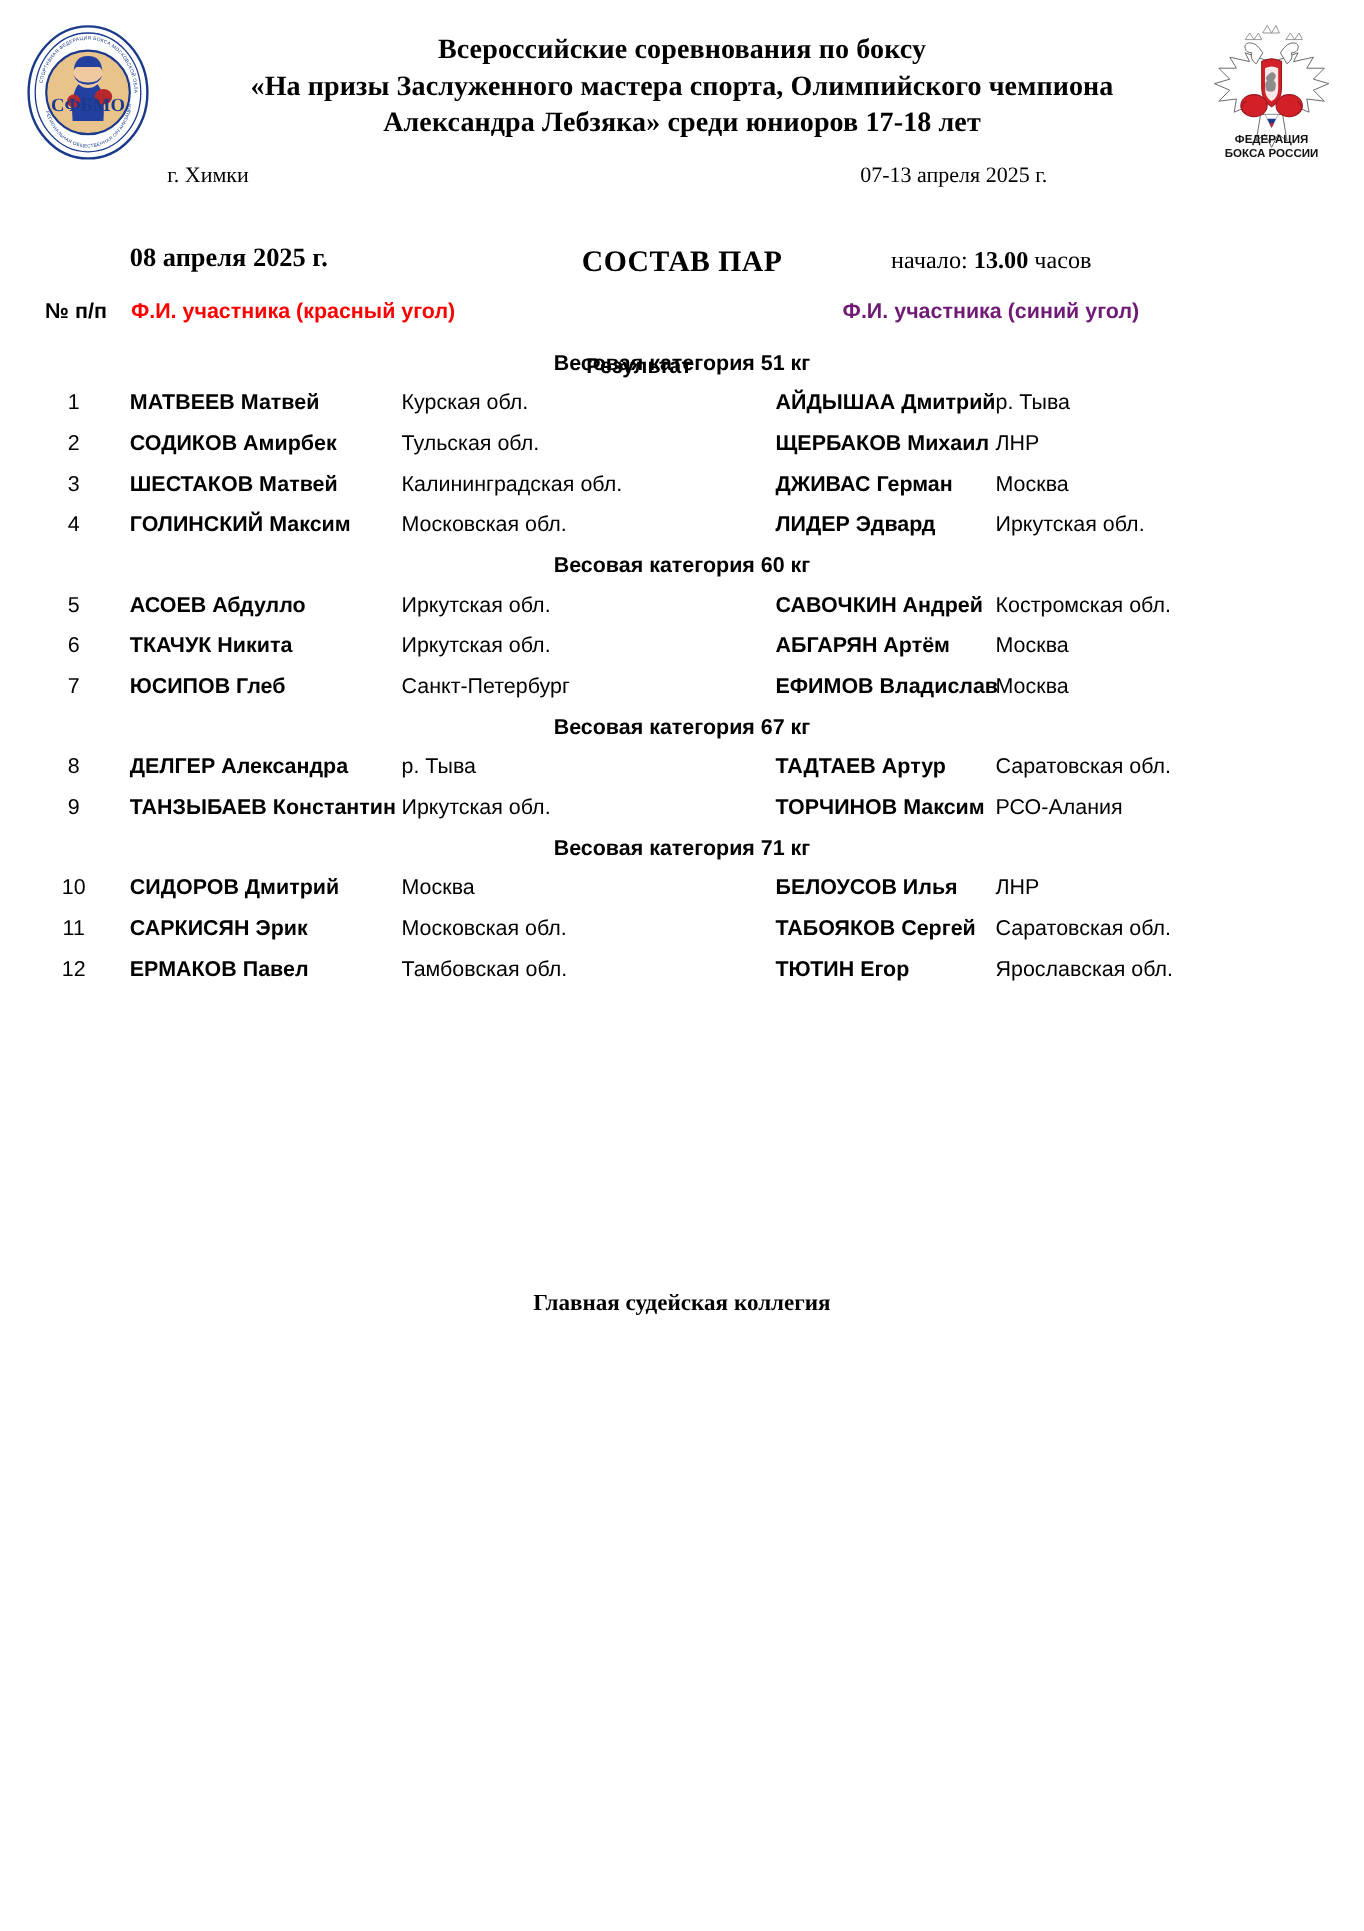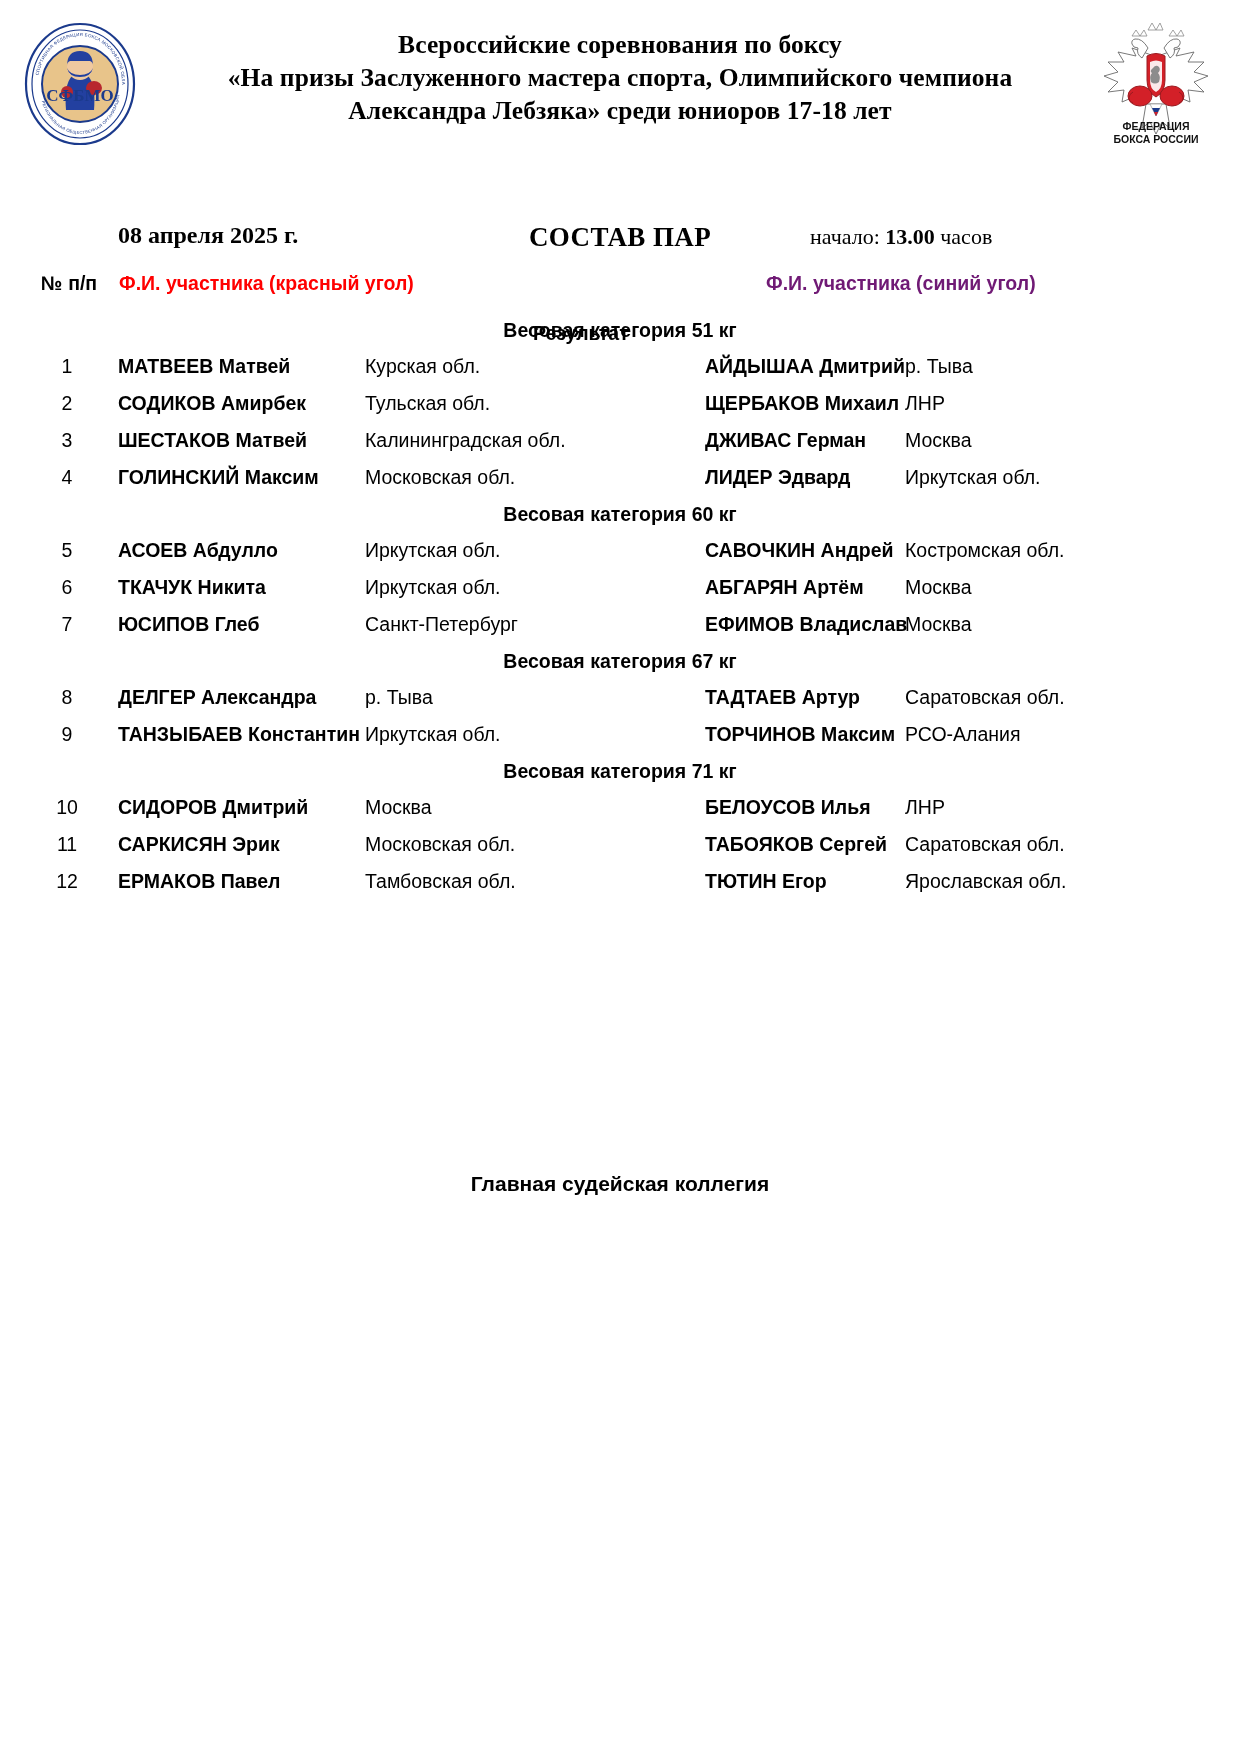--- a/index.html
+++ b/index.html
@@ -156,21 +156,21 @@
   .c-bname  { position: absolute; left: 705px; font-weight: bold; white-space: nowrap; }
   .c-breg   { position: absolute; left: 905px; white-space: nowrap; }
 
   
   .footer {
     position: absolute;
     left: 0;
     top: 1172px;
     width: 1240px;
     text-align: center;
-    font-family: Liberation Sans, sans-serif;
+    font-family: Liberation Serif, serif;
     font-weight: bold;
     font-size: 21px;
   }
 </style>
 <style>.ch-red{color:#ff0000;}.ch-blue{color:#701a75;}body{background:#ffffff;color:#000000;}</style></head>
 <body>
 
 <div class="page">
 
   <div class="header">
@@ -242,20 +242,24 @@
       </svg>
     </div>
 
     <div class="title-block">
       <span class="title-line">Всероссийские соревнования по боксу</span>
       <span class="title-line">«На призы Заслуженного мастера спорта, Олимпийского чемпиона</span>
       <span class="title-line">Александра Лебзяка» среди юниоров 17-18 лет</span>
     </div>
   </div>
 
+  <div class="subheader">
+    <span class="city">г. Химки</span>
+    <span class="dates">07-13 апреля 2025 г.</span>
+  </div>
 
   <div class="info-row">
     <span class="info-date">08 апреля 2025 г.</span>
     <span class="info-title">СОСТАВ ПАР</span>
     <span class="info-start"><span>начало:</span>
       <b>13.00</b>
       <span>часов</span></span>
   </div>
 
   <div class="col-head">

